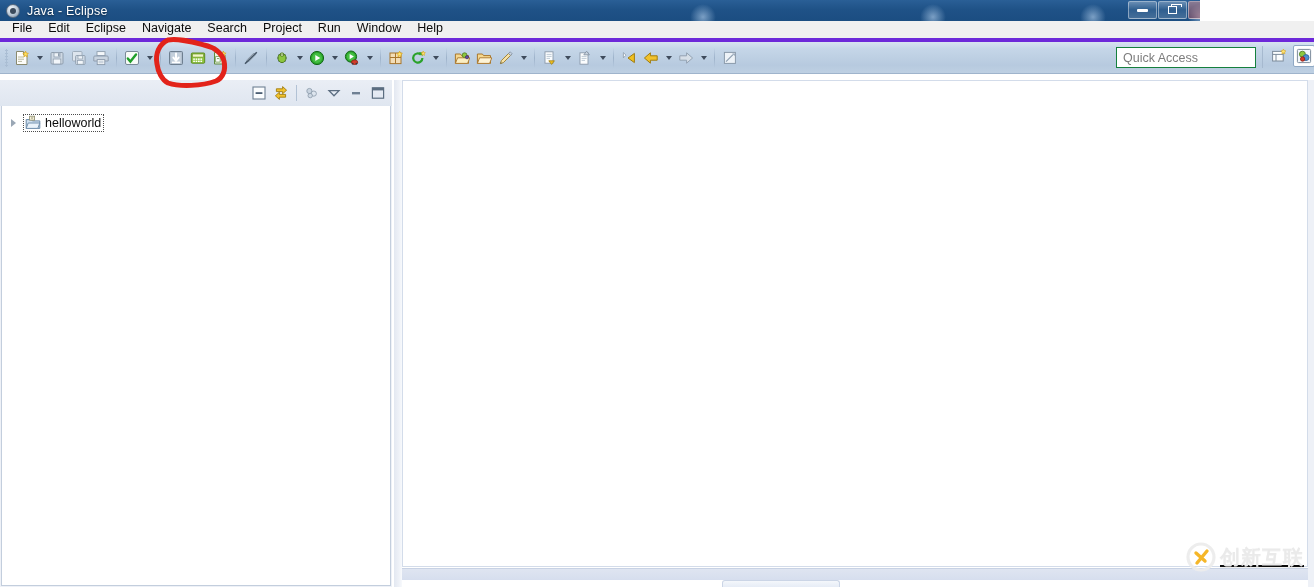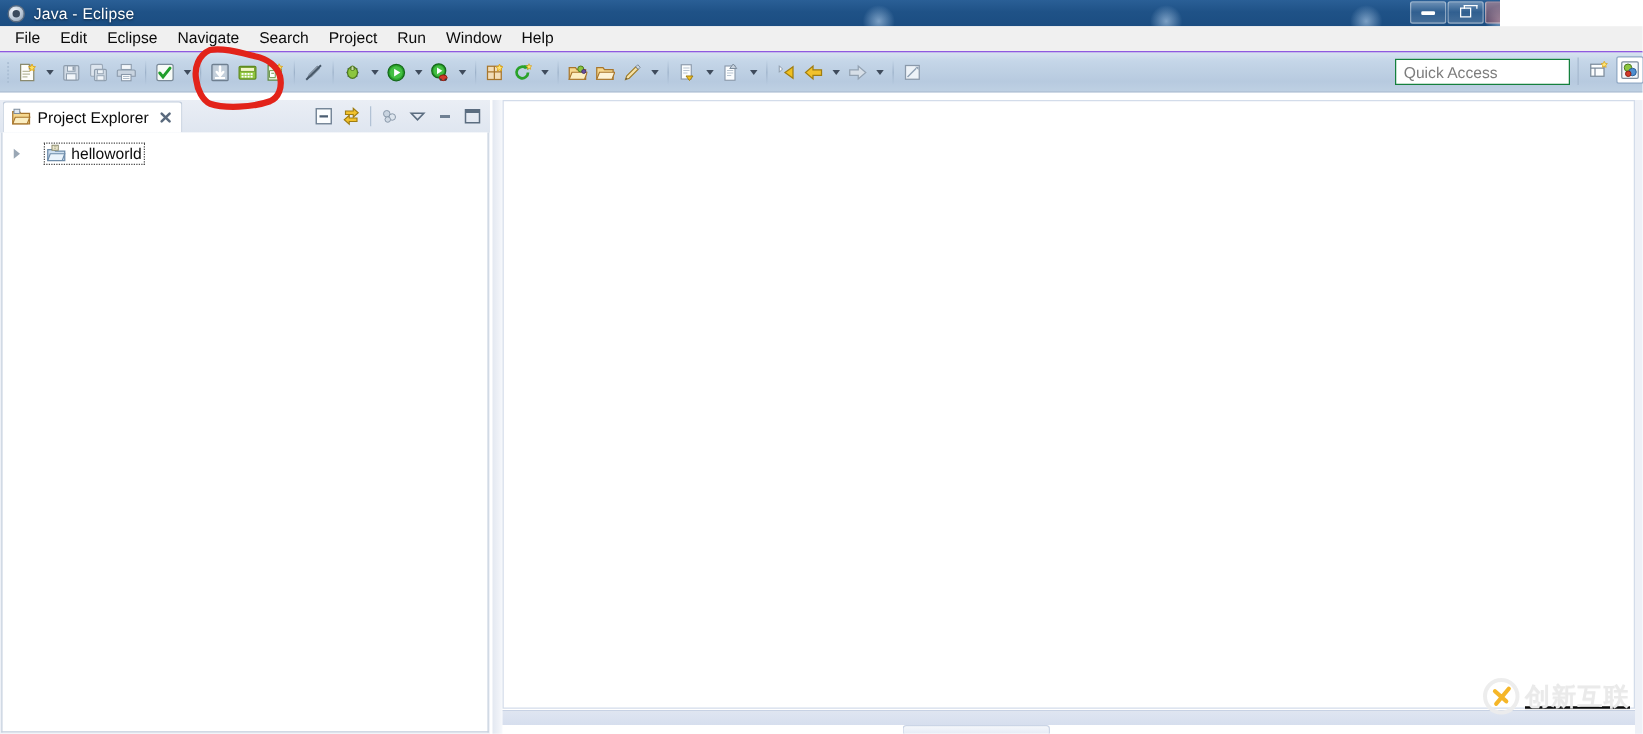--- a/index.html
+++ b/index.html
@@ -63,22 +63,22 @@
   .win-btn.close-cut {
     width: 12px; margin-right: 0; border-right: none;
     border-top-right-radius: 0; border-bottom-right-radius: 0;
     background: linear-gradient(180deg, rgba(255,160,150,.45) 0%, rgba(220,70,60,.35) 100%);
   }
 
   
   .menubar {
     position: absolute; left: 0; top: 21px; width: 1314px; height: 21px;
     background: #f0f0f0;
-    border-bottom: 1px solid #6d28d9;
-    display: flex; align-items: flex-start; padding-left: 4px;
+    border-bottom: 4px solid #6d28d9;
+    display: flex; align-items: flex-end; padding-left: 4px;
   }
   .menu-item {
     font-size: 12.5px; color: #0b0b0b; padding: 2px 8px 3px 8px;
     white-space: nowrap; cursor: default;
   }
 
   
   .toolbar {
     position: absolute; left: 0; top: 42px; width: 1314px; height: 32px;
     background: linear-gradient(180deg, #d7e3f0 0%, #c5d6e8 22%, #b7cadf 75%, #bed0e3 100%);
@@ -164,21 +164,21 @@
     border: 1px solid transparent; border-radius: 2px;
   }
   .vt-sep { width: 1px; height: 16px; background: #b2c2d5; margin: 0 3px; }
 
   .tree-body {
     position: absolute; left: 1px; top: 26px; width: 390px; height: 480px;
     background: #ffffff; border: 1px solid #c3cedd; border-top: none;
     overflow: hidden;
   }
   .tree-row {
-    display: flex; align-items: center; height: 20px; padding-left: 5px; gap: 16px;
+    display: flex; align-items: center; height: 20px; padding-left: 5px; gap: 4px;
     margin-top: 7px;
   }
   .tree-twisty {
     width: 12px; height: 12px; display: flex; align-items: center; justify-content: center;
   }
   .tree-twisty::after {
     content: ""; width: 0; height: 0;
     border-top: 4px solid transparent; border-bottom: 4px solid transparent;
     border-left: 5px solid #9aa7b5;
   }
@@ -522,31 +522,20 @@
       <circle cx="6.4" cy="6.2" r="3" fill="#8cc63f" stroke="#4e7a1e" stroke-width=".8"></circle>
       <circle cx="10" cy="9.6" r="3" fill="#4f8fd0" stroke="#2a5d94" stroke-width=".8"></circle>
       <circle cx="6.6" cy="11" r="2.2" fill="#d23a2a" stroke="#8e1d12" stroke-width=".8"></circle>
     </svg>
   </div>
 </div>
 
 <div class="view-stack">
   <div class="view-tabrow">
 
-    <div class="view-tab">
-      <span>
-        <svg class="ico" viewBox="0 0 16 16">
-          <path d="M1.2 3.2h5.4l1 1.4h7V13H1.2z" fill="#f6d88f" stroke="#a8762c" stroke-width="1"></path>
-          <path d="M1.2 13l2-5.2h11.6L12.8 13z" fill="#fbeec2" stroke="#a8762c" stroke-width=".9"></path>
-          <rect x="2.2" y="1.4" width="4.6" height="3.4" fill="#dfe8f2" stroke="#7d8c9c" stroke-width=".8"></rect>
-        </svg>
-      </span>
-      <span class="tab-label">Project Explorer</span>
-      <span class="tab-close"></span>
-    </div>
 
     <div class="view-toolbar">
       <div class="vt-btn">
         <svg class="ico" viewBox="0 0 16 16">
           <rect x="2" y="2" width="12" height="12" fill="#fbfdfe" stroke="#6f8093" stroke-width="1.1"></rect>
           <rect x="4.6" y="7.2" width="6.8" height="1.8" fill="#4a5d72"></rect>
         </svg>
       </div>
       <div class="vt-btn">
         <svg class="ico" viewBox="0 0 16 16">

